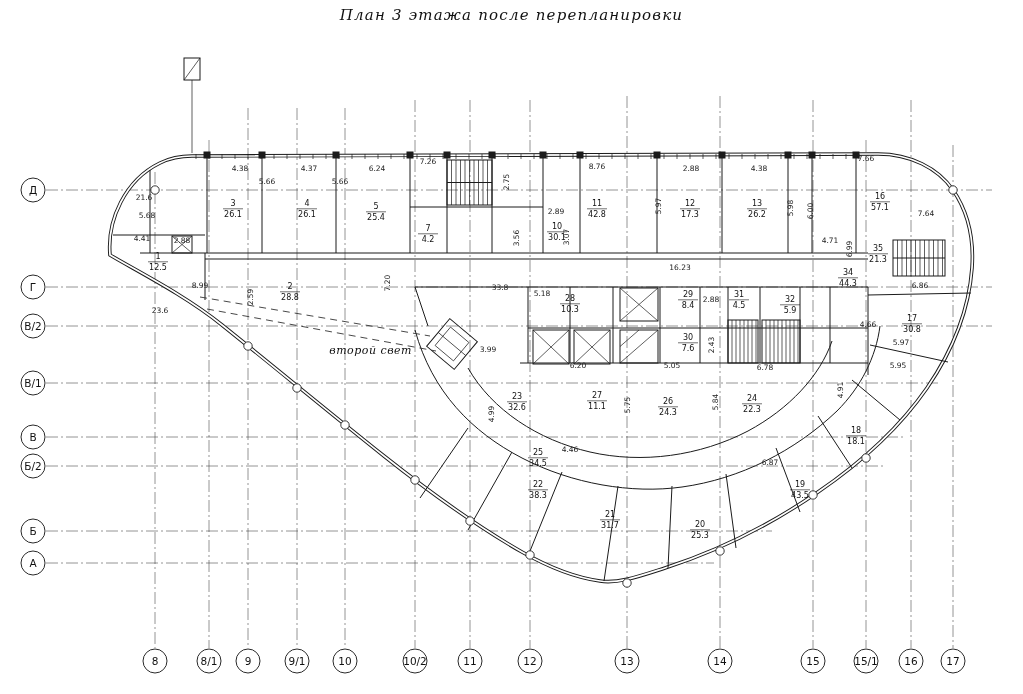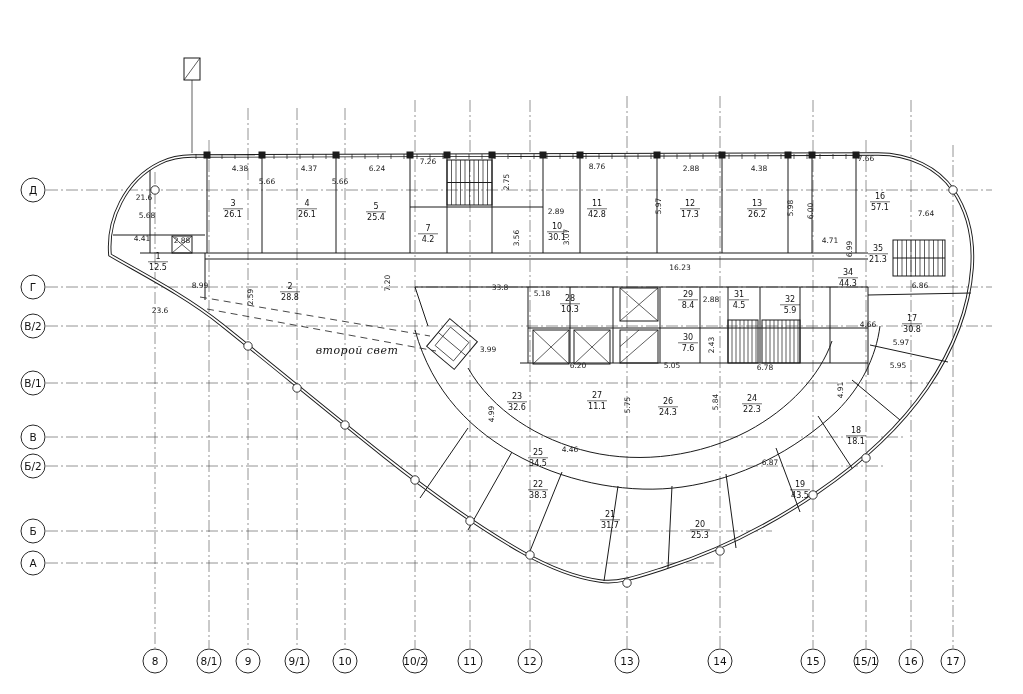--- a/index.html
+++ b/index.html
@@ -1,38 +1,39 @@
 <!DOCTYPE html>
 <html><head>
 <meta charset="utf-8">
 <style>
   html,body{margin:0;padding:0;background:#ffffff;}
   .wrap{position:relative;width:1023px;height:694px;background:#fff;overflow:hidden;
         font-family:"DejaVu Sans",sans-serif;}
   .sheet-title{position:absolute;top:6px;left:0;width:100%;text-align:center;
         font:italic 15px "DejaVu Serif",serif;letter-spacing:1.2px;color:#111;}
-  .atrium-note{position:absolute;left:302px;top:344px;width:110px;text-align:center;
+  .atrium-note{position:absolute;left:302px;top:344px;width:110px;text-align:right;
         font:italic 11px "DejaVu Serif",serif;letter-spacing:.5px;color:#111;}
   svg{position:absolute;left:0;top:0;}
   .wall-outer{fill:none;stroke:#1b1b1b;stroke-width:3.6;}
   .wall-mid{fill:none;stroke:#ffffff;stroke-width:1.7;}
   .wall{fill:none;stroke:#1b1b1b;stroke-width:1;}
   .thin{stroke-width:.7;}
   .axisline{stroke:#3d3d3d;stroke-width:.55;stroke-dasharray:12 3 2 3;fill:none;}
   .axiscirc{fill:#fff;stroke:#2a2a2a;stroke-width:1;}
   .axistext{font:10.5px "DejaVu Sans",sans-serif;text-anchor:middle;fill:#111;}
   .rn{font:8px "DejaVu Sans",sans-serif;text-anchor:middle;fill:#111;}
   .dm{font:7.5px "DejaVu Sans",sans-serif;text-anchor:middle;fill:#222;}
   .node{fill:#fff;stroke:#222;stroke-width:.9;}
   .dash{stroke:#333;stroke-width:.9;stroke-dasharray:7 5;fill:none;}
 </style>
 </head>
 <body>
 
 <div class="wrap">
+  <div class="sheet-title">План 3 этажа после перепланировки</div>
   <div class="atrium-note">второй свет</div>
 
   <svg id="plan-svg" width="1023" height="694" viewBox="0 0 1023 694">
 
     <g id="grid-layer">
         <line x1="46" y1="190" x2="992" y2="190" class="axisline"></line>
         <line x1="46" y1="287" x2="992" y2="287" class="axisline"></line>
         <line x1="46" y1="326" x2="992" y2="326" class="axisline"></line>
         <line x1="46" y1="383" x2="938" y2="383" class="axisline"></line>
         <line x1="46" y1="437" x2="905" y2="437" class="axisline"></line>

